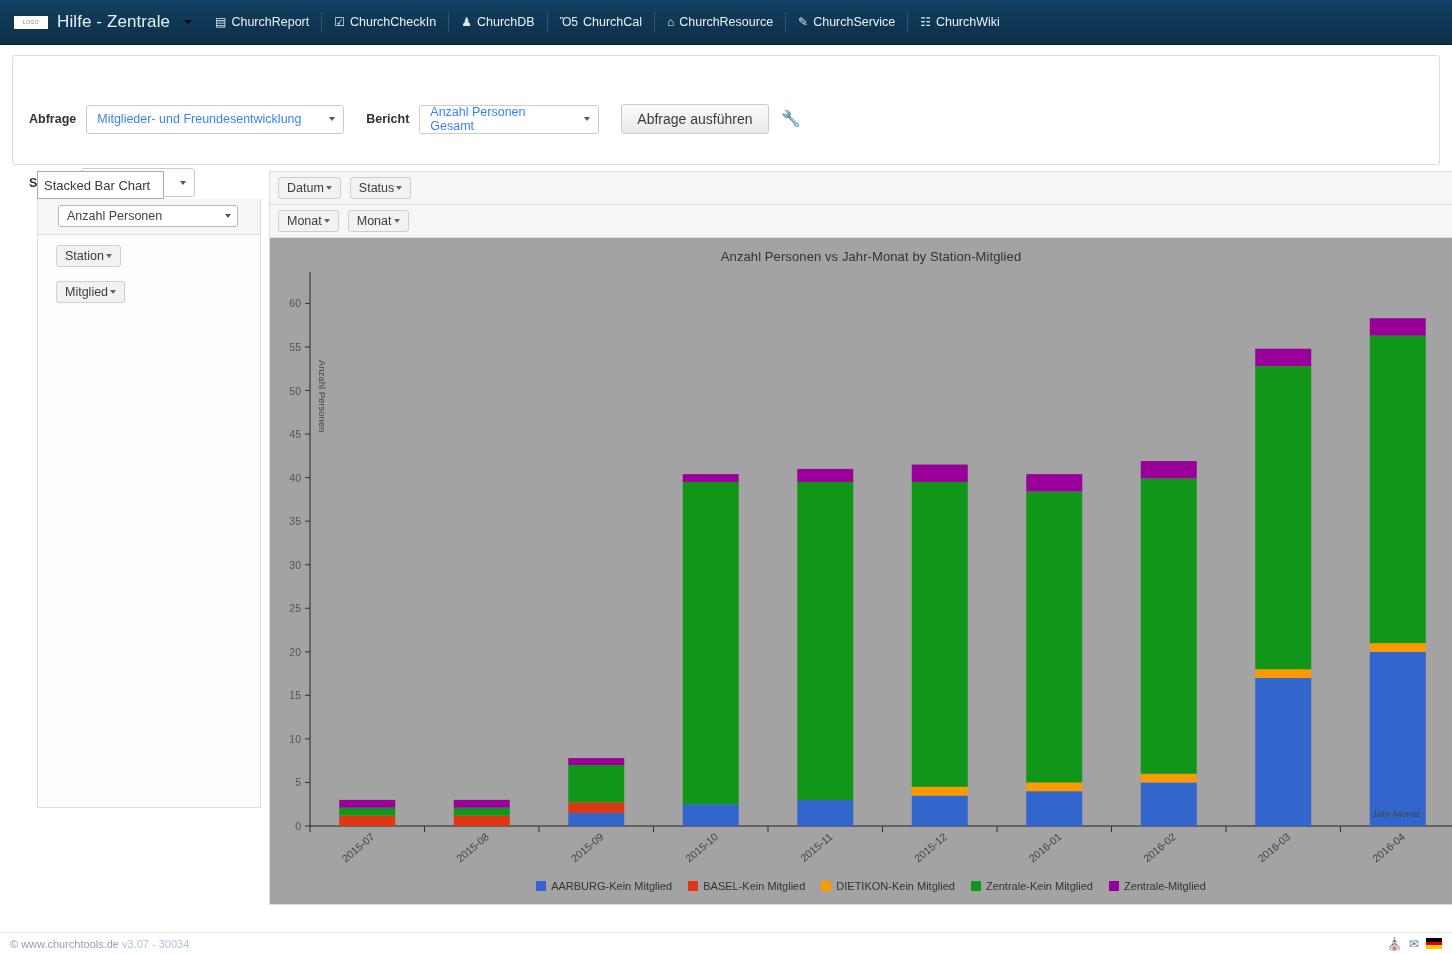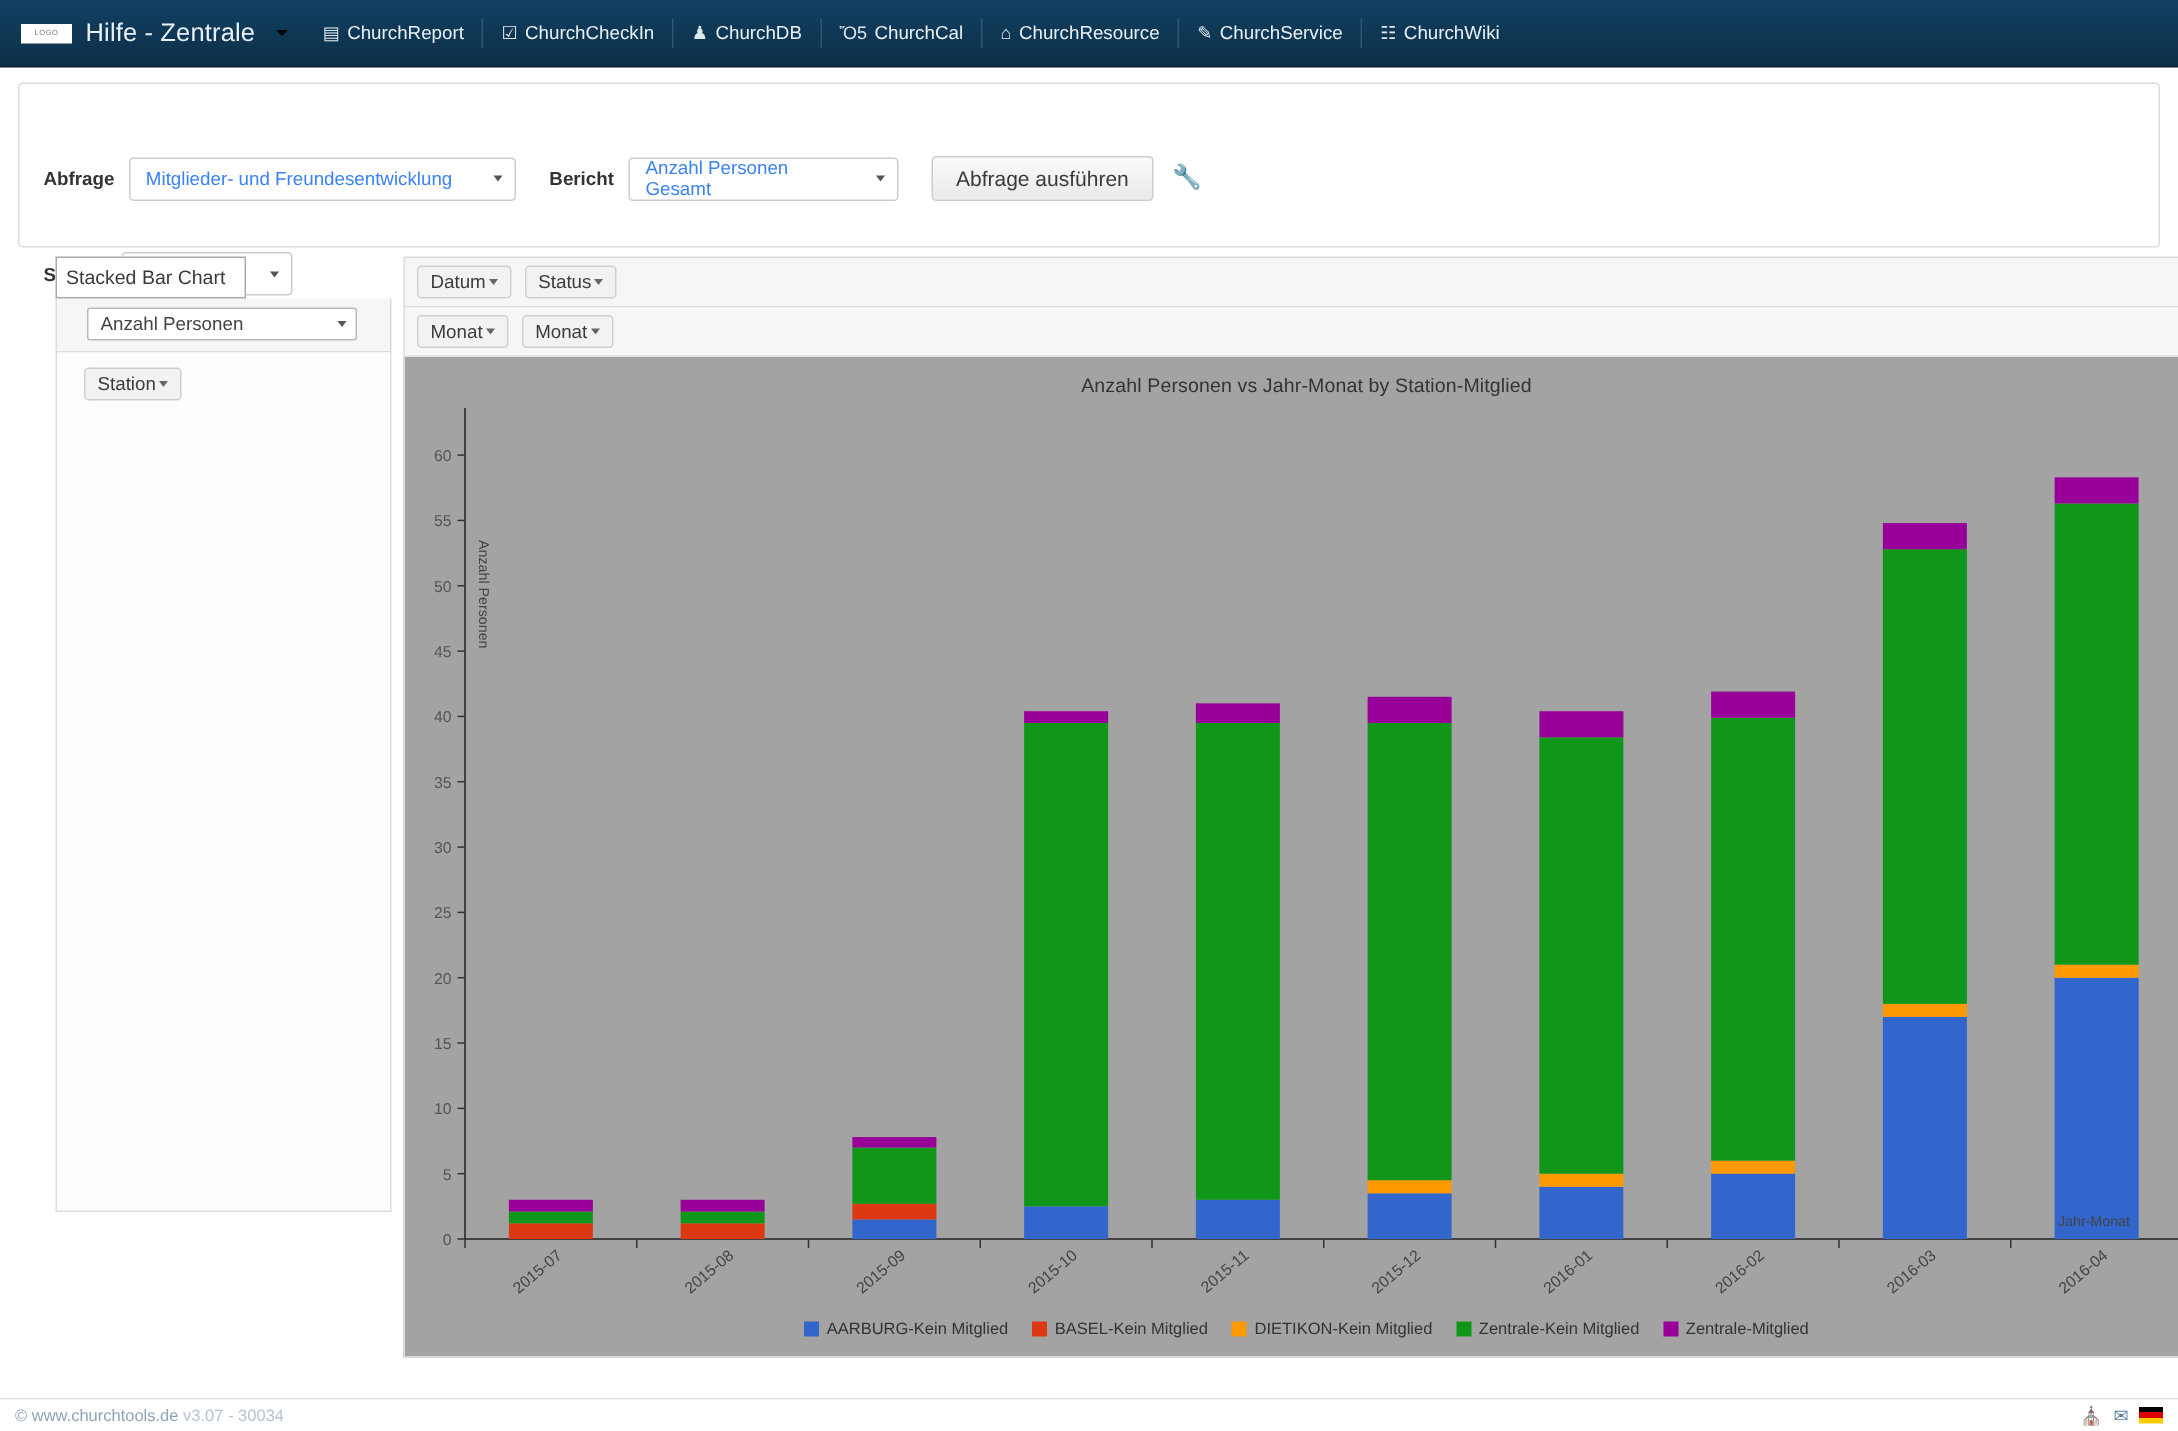--- a/index.html
+++ b/index.html
@@ -244,20 +244,24 @@
     </div>
     <div id="measure-row">
       <div id="measure-select">
         <span>Anzahl Personen</span>
         <span class="sel-caret"></span>
       </div>
     </div>
     <div id="dim-box">
         <div><span class="pill">
             <span>Station</span>
+            <span class="pcaret"></span>
+          </span></div>
+        <div><span class="pill">
+            <span>Mitglied</span>
             <span class="pcaret"></span>
           </span></div>
       </div>
   </div>
 
   <div id="chartpanel">
     <div class="filter-strip" id="fstrip1">
         <span class="pill">
           <span>Datum</span>
           <span class="pcaret"></span>

